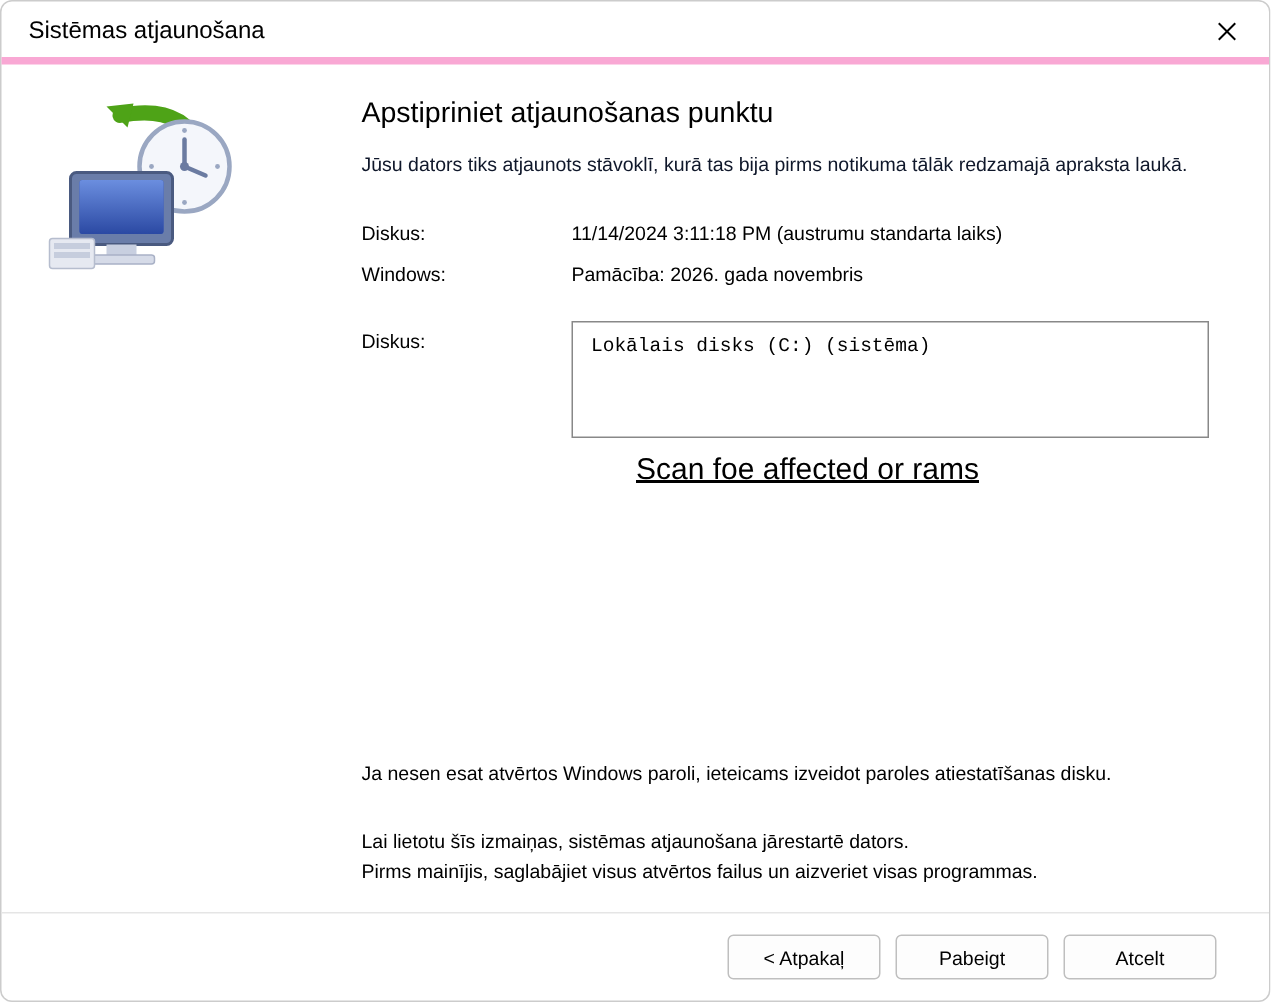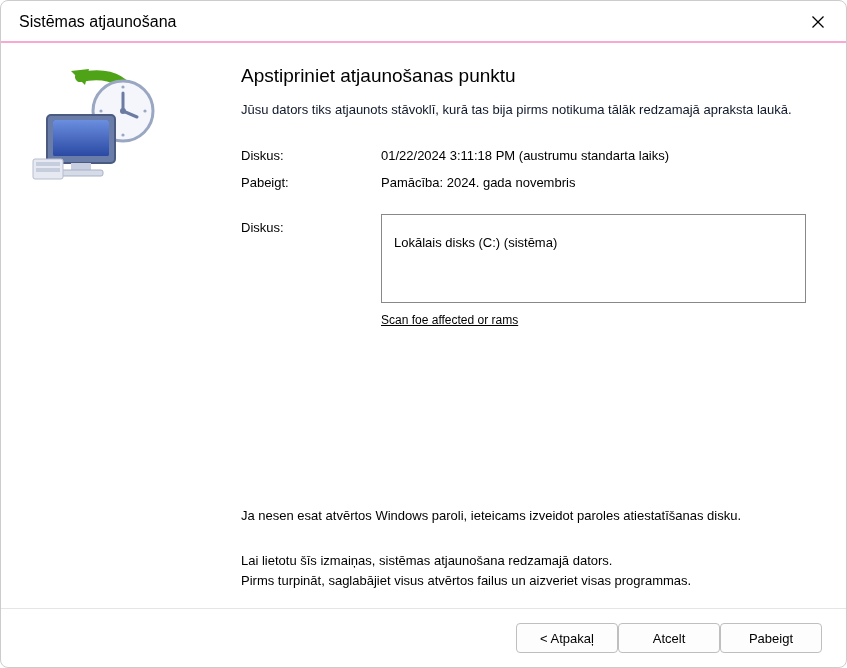--- a/index.html
+++ b/index.html
@@ -23,21 +23,21 @@
       border-radius: 8px;
       display: flex;
       flex-direction: column;
       background: #fff;
     }
     .titlebar {
       display: flex;
       align-items: center;
       justify-content: space-between;
       padding: 8px 14px 6px 18px;
-      border-bottom: 2px solid #f9a8d4;
+      border-bottom: 5px solid #f9a8d4;
       height: 42px;
     }
     .titlebar-title {
       font-size: 16px;
       color: #000;
     }
     .close-btn {
       width: 28px;
       height: 28px;
       display: flex;
@@ -98,56 +98,59 @@
       margin-top: 12px;
     }
     .drives-label {
       width: 140px;
       padding-top: 6px;
       font-size: 13px;
     }
     .drives-box {
       flex: 1;
       border: 1px solid #888;
-      height: 89px;
-      padding: 20px 12px;
+      height: 78px;
+      padding: 8px 12px;
       font-size: 13px;
       overflow: auto;
       background: #fff;
+      font-family: Liberation Mono, monospace;
     }
     .scan-link-row {
       display: flex;
       margin-top: 10px;
     }
     .scan-link-spacer {
       width: 140px;
     }
     .scan-link {
-      font-size: 12px;
+      font-size: 20px;
       text-decoration: underline;
       cursor: pointer;
       color: #000;
+      margin-left: 43px;
     }
     .spacer-flex {
       flex: 1;
     }
     .note1 {
       font-size: 13px;
       line-height: 1.5;
       margin-bottom: 26px;
     }
     .note2 {
       font-size: 13px;
       line-height: 1.5;
     }
     .footer {
       border-top: 1px solid #e5e5e5;
-      padding: 14px 24px;
+      padding: 14px 35px;
       display: flex;
       justify-content: flex-end;
+      gap: 10px;
     }
     .btn {
       min-width: 102px;
       height: 30px;
       border: 1px solid #bfbfbf;
       background: #fdfdfd;
       border-radius: 4px;
       font-size: 13px;
       cursor: pointer;
       padding: 0 14px;
@@ -206,51 +209,51 @@
       </div>
     </div>
 
     <div class="main">
 
       <div class="heading">Apstipriniet atjaunošanas punktu</div>
       <div class="subtext">Jūsu dators tiks atjaunots stāvoklī, kurā tas bija pirms notikuma tālāk redzamajā apraksta laukā.</div>
 
       <div class="field-row">
         <div class="field-label">Diskus:</div>
-        <div class="field-value">01/22/2024 3:11:18 PM (austrumu standarta laiks)</div>
+        <div class="field-value">11/14/2024 3:11:18 PM (austrumu standarta laiks)</div>
       </div>
 
       <div class="field-row">
-        <div class="field-label">Pabeigt:</div>
-        <div class="field-value">Pamācība: 2024. gada novembris</div>
+        <div class="field-label">Windows:</div>
+        <div class="field-value">Pamācība: 2026. gada novembris</div>
       </div>
 
       <div class="drives-row">
         <div class="drives-label">Diskus:</div>
         <div class="drives-box">
           <div>Lokālais disks (C:) (sistēma)</div>
         </div>
       </div>
 
       <div class="scan-link-row">
         <div class="scan-link-spacer"></div>
         <div class="scan-link">Scan foe affected or rams</div>
       </div>
 
       <div class="spacer-flex"></div>
 
       <div class="note1">Ja nesen esat atvērtos Windows paroli, ieteicams izveidot paroles atiestatīšanas disku.</div>
 
       <div class="note2">
-        <div>Lai lietotu šīs izmaiņas, sistēmas atjaunošana redzamajā dators.</div>
-        <div>Pirms turpināt, saglabājiet visus atvērtos failus un aizveriet visas programmas.</div>
+        <div>Lai lietotu šīs izmaiņas, sistēmas atjaunošana jārestartē dators.</div>
+        <div>Pirms mainījis, saglabājiet visus atvērtos failus un aizveriet visas programmas.</div>
       </div>
 
     </div>
   </div>
 
   <div class="footer">
     <button class="btn">&lt; Atpakaļ</button>
+    <button class="btn">Pabeigt</button>
     <button class="btn">Atcelt</button>
-    <button class="btn">Pabeigt</button>
   </div>
 
 </div>
 
 </body></html>

